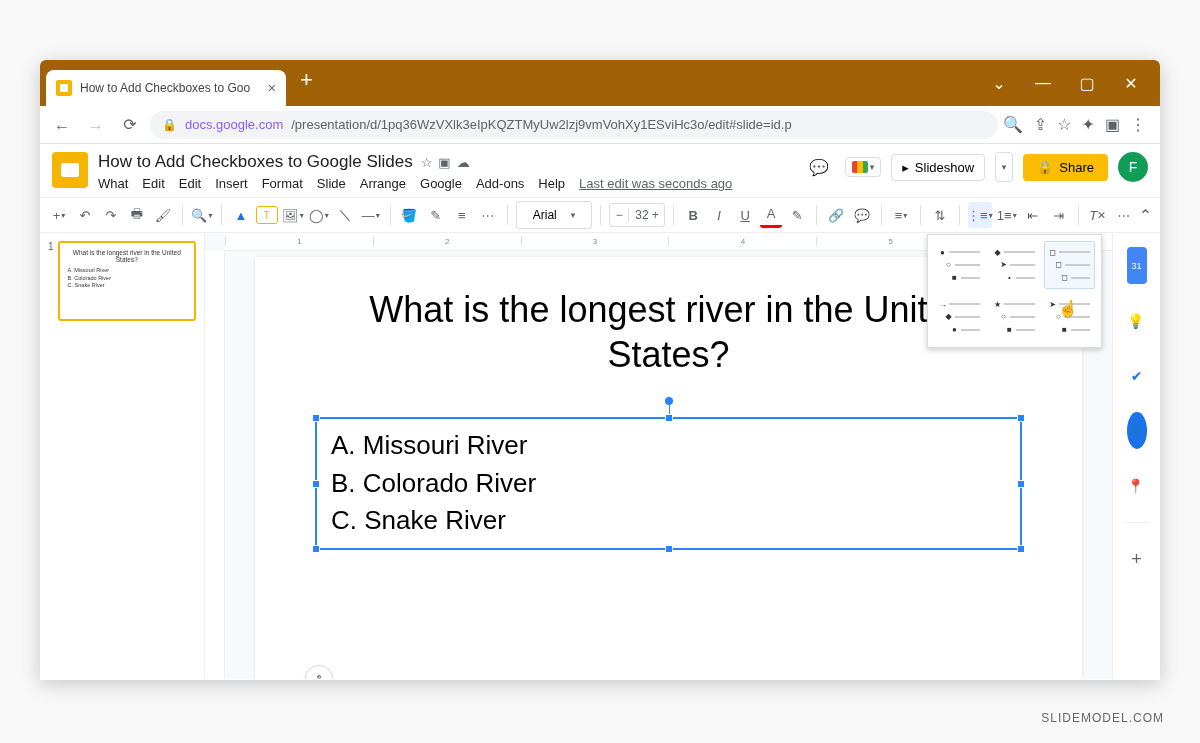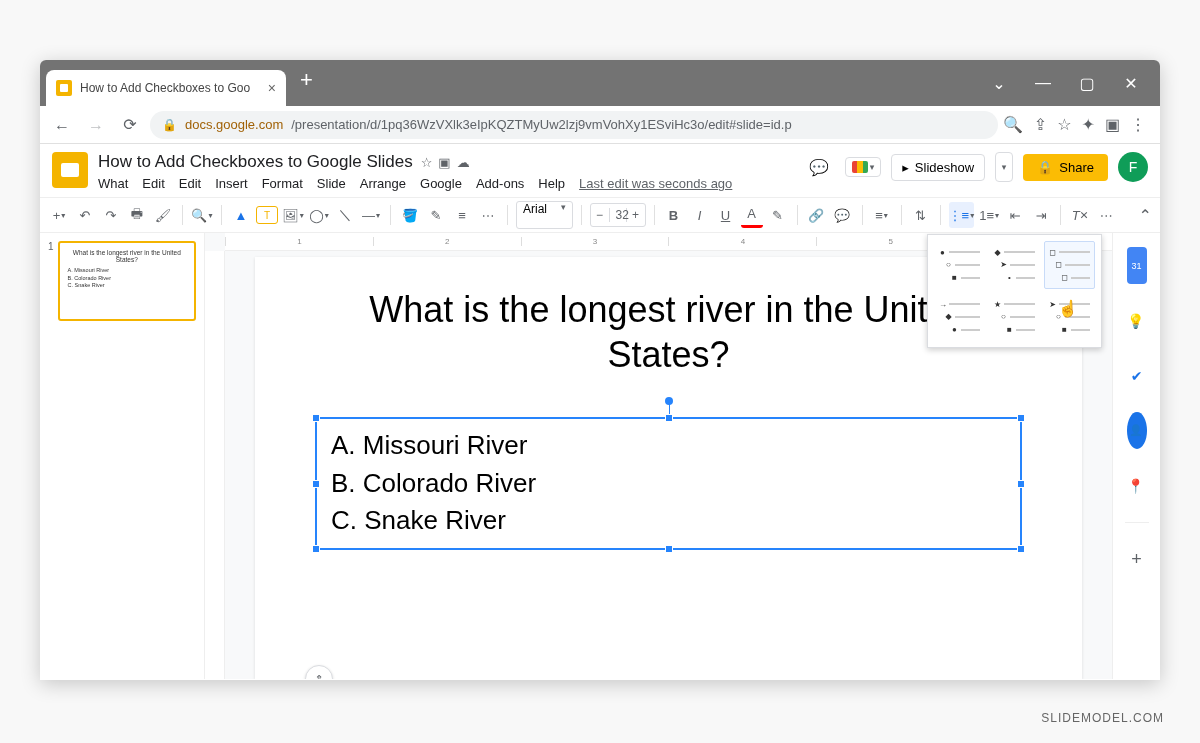--- a/index.html
+++ b/index.html
@@ -1,36 +1,36 @@
 <!DOCTYPE html>
 <html><head>
 <meta charset="utf-8">
 <style>
 * { box-sizing: border-box; margin: 0; padding: 0; font-family: Arial, sans-serif; }
 body { background: #f8f8f8; width: 1200px; height: 743px; overflow: hidden; position: relative; }
 
 .browser-window { position: absolute; left: 40px; top: 60px; width: 1120px; height: 620px; background: #fff; box-shadow: 0 4px 20px rgba(0,0,0,.2); border-radius: 6px 6px 0 0; overflow: hidden; }
 
 
-.titlebar { background: #737373; height: 46px; display: flex; align-items: flex-end; }
+.titlebar { background: #a16207; height: 46px; display: flex; align-items: flex-end; }
 .tab { background: #fff; height: 36px; margin-left: 6px; border-radius: 8px 8px 0 0; display: flex; align-items: center; padding: 0 10px; gap: 8px; min-width: 240px; }
 .tab-favicon { width: 16px; height: 16px; background: #f4b400; border-radius: 2px; display: flex; align-items: center; justify-content: center; }
 .tab-favicon::after { content:""; width:8px; height:8px; background:#fff; border-radius:1px; }
 .tab-title { font-size: 12px; color: #444; flex: 1; white-space: nowrap; overflow: hidden; text-overflow: ellipsis; }
 .tab-close { font-size: 14px; color: #666; cursor: pointer; }
 .new-tab { color:#fff; font-size:22px; padding:0 14px; cursor:pointer; align-self:center; margin-bottom:6px; }
 .win-controls { margin-left: auto; display: flex; gap: 10px; padding: 0 12px 8px; color: #fff; align-items:center; }
 .win-btn { width: 34px; height: 30px; display:flex; align-items:center; justify-content:center; cursor:pointer; }
 
 
 .addrbar { height: 38px; display: flex; align-items: center; padding: 0 8px; gap: 6px; border-bottom: 1px solid #e0e0e0; }
 .nav-btn { width: 28px; height: 28px; display:flex; align-items:center; justify-content:center; color:#5f6368; cursor:pointer; border-radius:50%; }
 .omnibox { flex:1; height:28px; background:#f1f3f4; border-radius:14px; display:flex; align-items:center; padding:0 12px; gap:8px; font-size:13px; color:#202124; }
 .lock-icon { color:#5f6368; font-size:12px; }
-.url-host { color:#a16207; }
+.url-host { color:#8b5cf6; }
 .url-path { color:#5f6368; }
 .ext-icons { display:flex; gap:10px; color:#5f6368; align-items:center; padding-right:6px; }
 .ext-icons > * { cursor:pointer; }
 
 
 .docs-header { display:flex; align-items:flex-start; padding:8px 12px 0; gap:10px; }
 .slides-logo { width:36px; height:36px; background:#f4b400; border-radius:4px; display:flex; align-items:center; justify-content:center; }
 .slides-logo::after { content:""; width:18px; height:14px; background:#fff; border-radius:2px; }
 .doc-meta { flex:1; }
 .doc-title-row { display:flex; align-items:center; gap:8px; }
@@ -45,21 +45,21 @@
 .meet-btn { display:flex; align-items:center; gap:2px; border:1px solid #dadce0; border-radius:4px; padding:3px 6px; cursor:pointer; }
 .slideshow-btn { display:flex; align-items:center; gap:6px; border:1px solid #dadce0; border-radius:4px; padding:5px 10px; font-size:13px; cursor:pointer; }
 .share-btn { background:#fbbc04; border-radius:4px; padding:6px 14px; font-size:13px; font-weight:500; display:flex; align-items:center; gap:6px; cursor:pointer; }
 .avatar { width:30px; height:30px; border-radius:50%; background:#0f9d58; color:#fff; display:flex; align-items:center; justify-content:center; font-size:14px; }
 
 
 .toolbar { height:36px; border-top:1px solid #eee; border-bottom:1px solid #eee; display:flex; align-items:center; padding:0 8px; gap:4px; margin-top:6px; }
 .tool-btn { min-width:22px; height:26px; display:flex; align-items:center; justify-content:center; color:#5f6368; cursor:pointer; font-size:13px; border-radius:3px; }
 .tool-btn.tri::after { content:"▾"; font-size:8px; margin-left:1px; color:#5f6368; }
 .tool-sep { width:1px; height:20px; background:#e0e0e0; margin:0 4px; }
-.font-select { border:1px solid #dadce0; border-radius:3px; height:28px; padding:0 6px; font-size:12px; display:flex; gap:14px; cursor:pointer; }
+.font-select { border:1px solid #dadce0; border-radius:3px; height:28px; padding:0 16px; font-size:12px; display:flex; align-items:center; gap:14px; cursor:pointer; }
 .font-select::after { content:"▾"; font-size:9px; color:#5f6368; }
 .size-box { display:flex; align-items:center; border:1px solid #dadce0; border-radius:3px; height:24px; }
 .size-box > span { width:18px; text-align:center; font-size:12px; cursor:pointer; color:#5f6368;}
 .size-val { border-left:1px solid #dadce0; border-right:1px solid #dadce0; padding:0 6px; font-size:12px; }
 .tool-btn.active { background:#e8f0fe; color:#1a73e8; }
 .collapse-arrow { margin-left:auto; cursor:pointer; color:#5f6368; }
 
 
 .main { display:flex; height:calc(100% - 46px - 38px - 54px - 36px); }
 .filmstrip { width:165px; border-right:1px solid #eee; padding:8px; }

